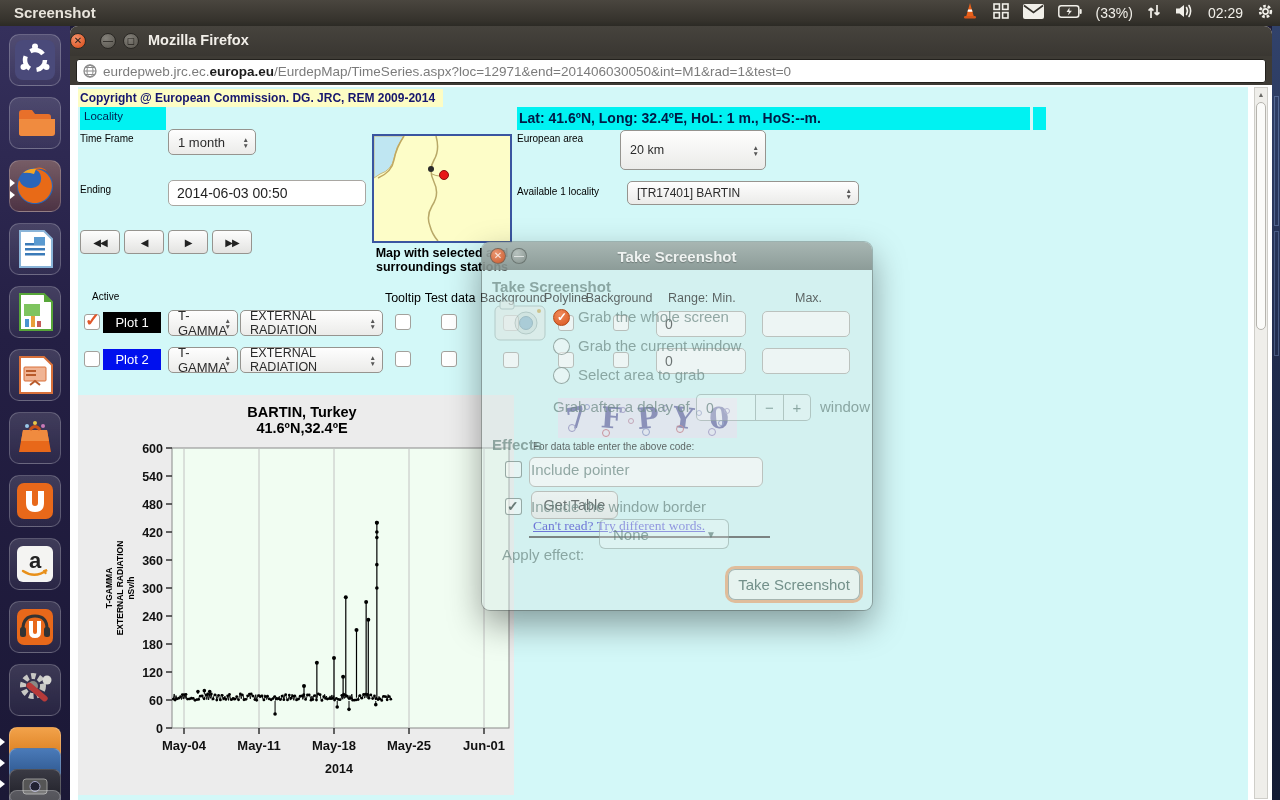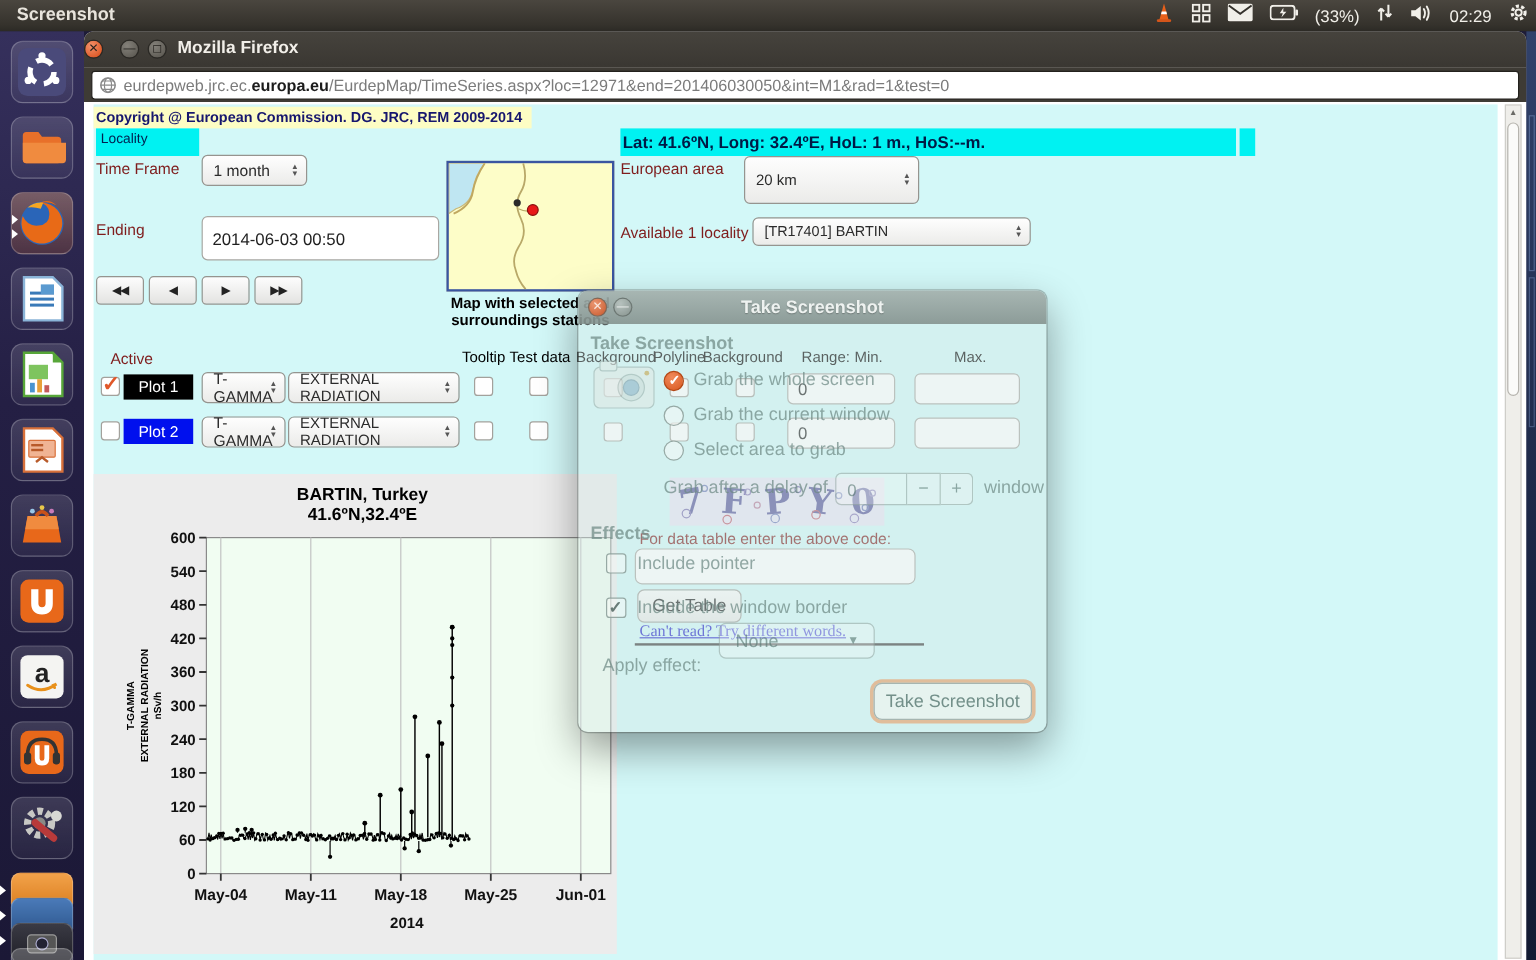--- a/index.html
+++ b/index.html
@@ -42,21 +42,21 @@
   .wtitle { left:78px; top:6px; font-size:14.5px; font-weight:bold; }
   .urlrow { left:0; top:30px; width:100%; height:29px; background:#3e3b35; }
   .urlinput { position:absolute; left:6px; top:3px; width:1190px; height:24px; background:#fff;
     border:1px solid #23211d; border-radius:3px; display:flex; align-items:center;
     font-size:13.5px; color:#7b7b7b; padding-left:6px; }
   .urlinput b { color:#1c1c1c; }
   .content { left:0; top:59px; width:1202px; height:715px; background:#fff; overflow:hidden; }
   .page { position:absolute; left:8px; top:2px; width:1170px; height:713px; background:#d3f8f8; }
 
   
-  .lbl { font-size:13px; color:#7f1d1d; }
+  .lbl { font-size:10px; color:#000000; }
   .cyan { background:#00f2f2; color:#002050; }
   .spin { position:absolute; background:linear-gradient(#fefefe,#ebebe9);
     border:1px solid #96948f; border-radius:5px; display:flex; align-items:center;
     font-size:13px; color:#2b2b2b; padding:0 20px 0 9px; }
   .spin .arr { position:absolute; right:6px; top:50%; transform:translateY(-50%);
     font-size:6.5px; line-height:5.5px; color:#555; text-align:center; }
   .tinput { position:absolute; background:#fff; border:1px solid #a9a7a2; border-radius:5px;
     display:flex; align-items:center; padding-left:8px; font-size:14px; color:#1f1f1f; }
   .navbtn { position:absolute; width:40px; height:24px; border:1px solid #96948f; border-radius:4px;
     background:linear-gradient(#fdfdfd,#e3e3e1); font-size:10px; color:#222;
@@ -344,21 +344,21 @@
         <circle cx="57" cy="33" r="3" fill="#2a2a2a"></circle>
         <circle cx="70" cy="39" r="4.5" fill="#e81818" stroke="#881010"></circle>
       </svg>
     </div>
     <div class="abs" style="left:292px; top:161px; width:160px; text-align:center; font-size:12.5px; font-weight:bold">
       <div>Map with selected and</div>
         <div>surroundings stations</div>
     </div>
 
     <div class="abs lbl" style="left:10px; top:99px">Ending</div>
-    <div class="tinput" style="left:98px; top:95px; width:198px; height:37px">2014-06-03 00:50</div>
+    <div class="tinput" style="left:98px; top:95px; width:198px; height:26px">2014-06-03 00:50</div>
     <div class="abs lbl" style="left:447px; top:101px">Available 1 locality</div>
     <div class="spin" style="left:557px; top:96px; width:232px; height:24px; font-size:12px">
       <span>[TR17401] BARTIN</span>
         <span class="arr">▲<br>▼</span>
     </div>
 
     <div class="navbtn" style="left:10px; top:145px">◀◀</div>
     <div class="navbtn" style="left:54px; top:145px">◀</div>
     <div class="navbtn" style="left:98px; top:145px">▶</div>
     <div class="navbtn" style="left:142px; top:145px">▶▶</div>

